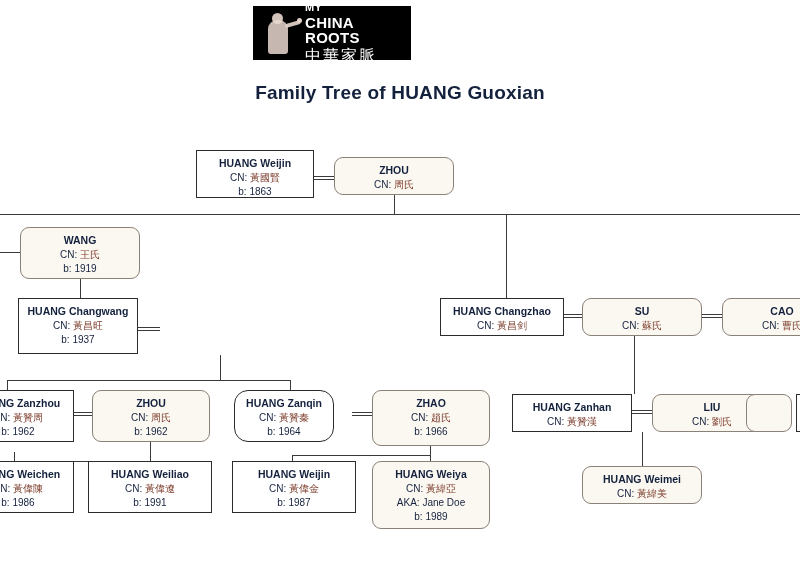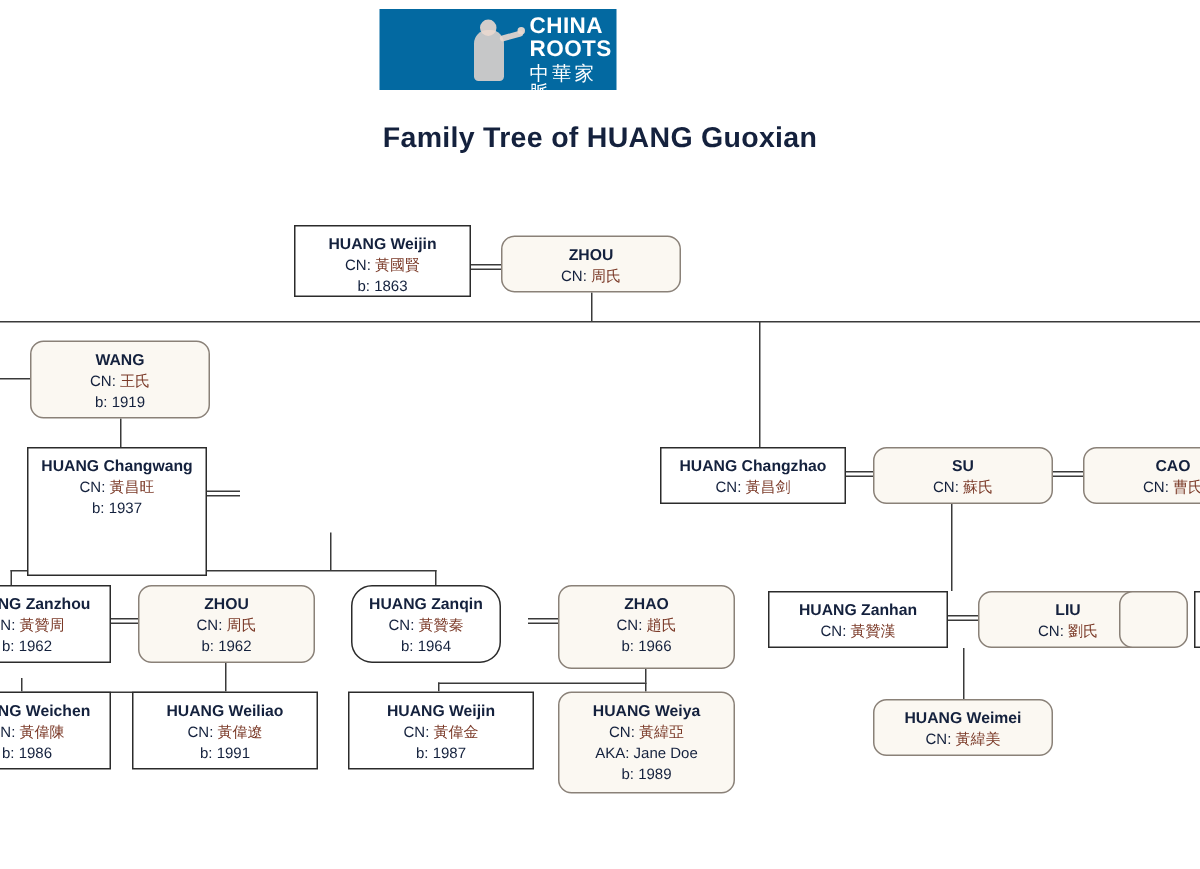--- a/index.html
+++ b/index.html
@@ -6,24 +6,23 @@
   body{
     width:800px;height:579px;
     background:#ffffff;
     font-family:"Liberation Sans","DejaVu Sans",sans-serif;
     overflow:hidden;
     position:relative;
   }
   
   #logo-block{
     position:absolute;left:253px;top:6px;width:158px;height:54px;
-    background:#0369a1;
+    background:#000000;
     display:flex;align-items:center;justify-content:flex-start;
     box-sizing:border-box;
-    padding-left:48px;
   }
   #logo-figure{
     width:42px;height:46px;margin-left:6px;position:relative;flex:0 0 auto;
   }
   #logo-figure .robe{
     position:absolute;left:9px;top:10px;width:20px;height:34px;
     background:#e9d8cf;opacity:.85;
     border-radius:9px 9px 3px 3px;
   }
   #logo-figure .head{
@@ -34,21 +33,21 @@
     position:absolute;left:26px;top:12px;width:16px;height:4px;
     background:#e9d8cf;opacity:.9;transform:rotate(-16deg);border-radius:2px;
   }
   #logo-figure .hand{
     position:absolute;left:38px;top:8px;width:5px;height:5px;
     background:#e9d8cf;opacity:.95;border-radius:50%;
   }
   #logo-text{margin-left:4px;color:#ffffff;line-height:1;}
   #logo-line1{font-size:11px;font-weight:bold;letter-spacing:.4px;}
   #logo-line2{font-size:15px;font-weight:bold;letter-spacing:.3px;margin-top:2px;}
-  #logo-line3{font-size:13px;letter-spacing:2px;margin-top:3px;font-family:"DejaVu Sans",sans-serif;}
+  #logo-line3{font-size:16px;letter-spacing:2px;margin-top:3px;font-family:"DejaVu Sans",sans-serif;}
 
   
   #page-title{
     position:absolute;left:0;top:82px;width:800px;
     text-align:center;
     font-size:19px;font-weight:bold;color:#14213d;
     letter-spacing:.2px;
   }
 
   
@@ -140,21 +139,21 @@
     </div>
     <div class="node female" style="left: 334px; top: 157px; width: 120px; height: 38px;">
       <span class="nm">ZHOU</span>
       <span class="cn">CN: <span class="han">周氏</span></span>
     </div>
     <div class="node female" style="left: 20px; top: 227px; width: 120px; height: 52px;">
       <span class="nm">WANG</span>
       <span class="cn">CN: <span class="han">王氏</span></span>
       <span class="by">b: 1919</span>
     </div>
-    <div class="node" style="left: 18px; top: 298px; width: 120px; height: 86px;">
+    <div class="node" style="left: 18px; top: 298px; width: 120px; height: 56px;">
       <span class="nm">HUANG Changwang</span>
       <span class="cn">CN: <span class="han">黃昌旺</span></span>
       <span class="by">b: 1937</span>
     </div>
     <div class="node female" style="left: 582px; top: 298px; width: 120px; height: 38px;">
       <span class="nm">SU</span>
       <span class="cn">CN: <span class="han">蘇氏</span></span>
     </div>
     <div class="node" style="left: 440px; top: 298px; width: 124px; height: 38px;">
       <span class="nm">HUANG Changzhao</span>

